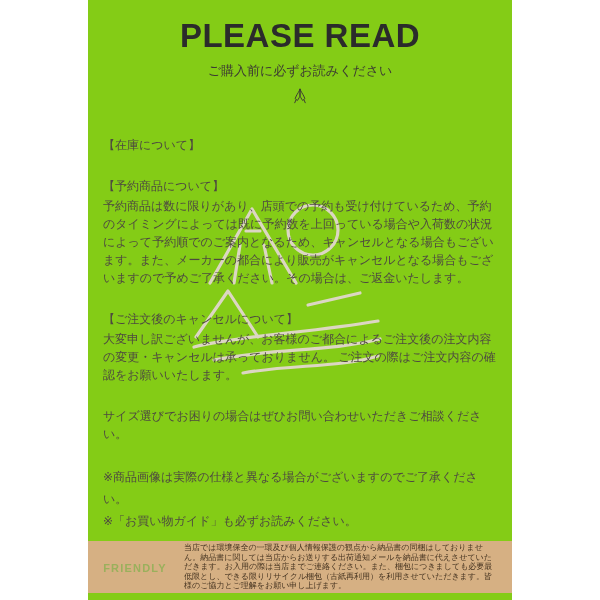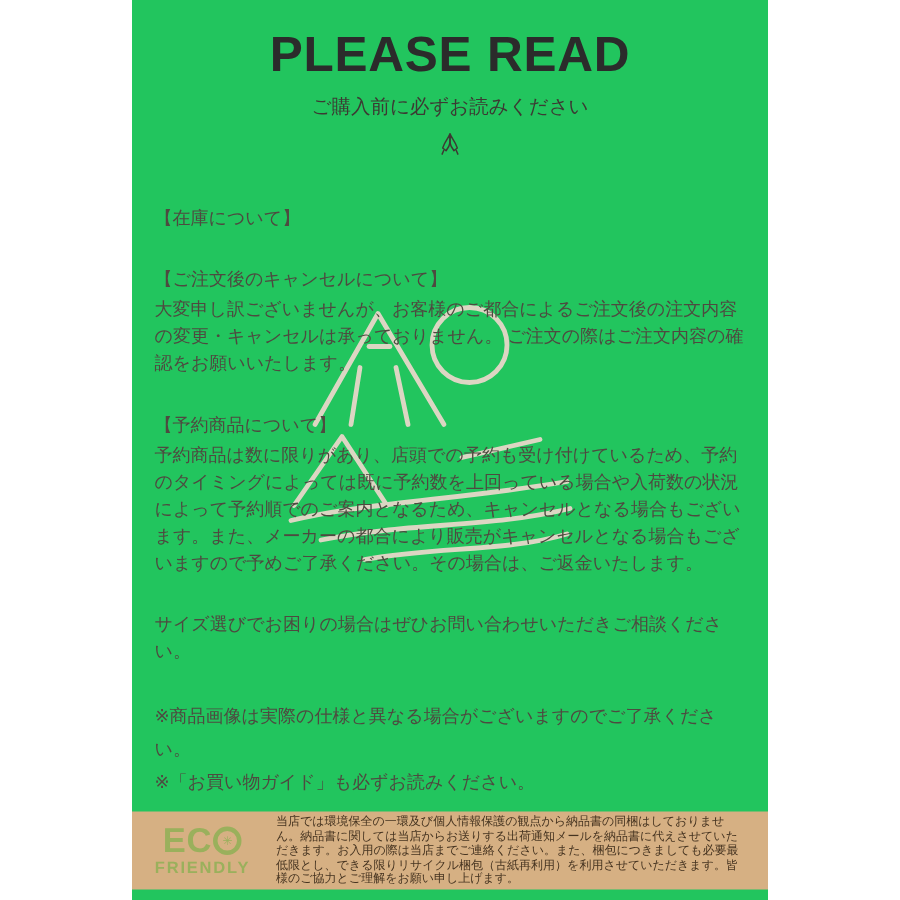--- a/index.html
+++ b/index.html
@@ -6,21 +6,21 @@
   html,body { width:600px; height:600px; }
   body {
     font-family:"Liberation Sans","DejaVu Sans",sans-serif;
     background:#ffffff;
   }
   .canvas {
     position:relative; width:600px; height:600px; background:#ffffff; overflow:hidden;
   }
   .sheet {
     position:absolute; left:88px; top:0; width:424px; height:600px;
-    background:#22c55e; overflow:hidden;
+    background:#84cc16; overflow:hidden;
   }
   .watermark {
     position:absolute; left:100px; top:185px; width:200px; height:200px;
     z-index:0; pointer-events:none;
   }
   .watermark svg { width:100%; height:100%; }
   .inner { position:relative; z-index:1; }
   .header { text-align:center; padding-top:16px; }
   .title {
     font-size:33px; font-weight:800; color:#2b2b2b; letter-spacing:0.5px;
@@ -101,45 +101,41 @@
         </div>
       </div>
 
       <div class="content">
 
         <div class="section">
           <div class="section-heading">【在庫について】</div>
         </div>
 
         <div class="section">
-          <div class="section-heading">【ご注文後のキャンセルについて】</div>
-          <div class="section-text">大変申し訳ございませんが、お客様のご都合によるご注文後の注文内容の変更・キャンセルは承っておりません。 ご注文の際はご注文内容の確認をお願いいたします。</div>
+          <div class="section-heading">【予約商品について】</div>
+          <div class="section-text">予約商品は数に限りがあり、店頭での予約も受け付けているため、予約のタイミングによっては既に予約数を上回っている場合や入荷数の状況によって予約順でのご案内となるため、キャンセルとなる場合もございます。また、メーカーの都合により販売がキャンセルとなる場合もございますので予めご了承ください。その場合は、ご返金いたします。</div>
         </div>
 
         <div class="section">
-          <div class="section-heading">【予約商品について】</div>
-          <div class="section-text">予約商品は数に限りがあり、店頭での予約も受け付けているため、予約のタイミングによっては既に予約数を上回っている場合や入荷数の状況によって予約順でのご案内となるため、キャンセルとなる場合もございます。また、メーカーの都合により販売がキャンセルとなる場合もございますので予めご了承ください。その場合は、ご返金いたします。</div>
+          <div class="section-heading">【ご注文後のキャンセルについて】</div>
+          <div class="section-text">大変申し訳ございませんが、お客様のご都合によるご注文後の注文内容の変更・キャンセルは承っておりません。 ご注文の際はご注文内容の確認をお願いいたします。</div>
         </div>
 
         <div class="section">
           <div class="section-text">サイズ選びでお困りの場合はぜひお問い合わせいただきご相談ください。</div>
         </div>
 
         <div class="notes">
           <div class="note-line">※商品画像は実際の仕様と異なる場合がございますのでご了承ください。</div>
           <div class="note-line">※「お買い物ガイド」も必ずお読みください。</div>
         </div>
       </div>
     </div>
 
     <div class="footer">
       <div class="eco-logo">
-        <div class="eco-top">
-          <span>EC</span>
-          <span class="eco-o">✳</span>
-        </div>
         <div class="eco-bottom">FRIENDLY</div>
       </div>
       <div class="footer-text">当店では環境保全の一環及び個人情報保護の観点から納品書の同梱はしておりません。納品書に関しては当店からお送りする出荷通知メールを納品書に代えさせていただきます。お入用の際は当店までご連絡ください。また、梱包につきましても必要最低限とし、できる限りリサイクル梱包（古紙再利用）を利用させていただきます。皆様のご協力とご理解をお願い申し上げます。</div>
     </div>
 
   </div>
 </div>
 
 </body></html>

